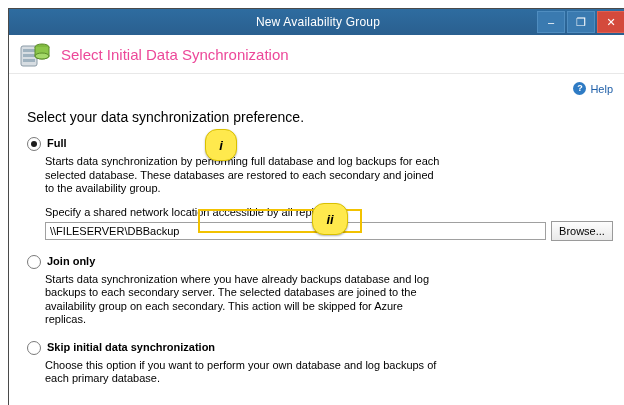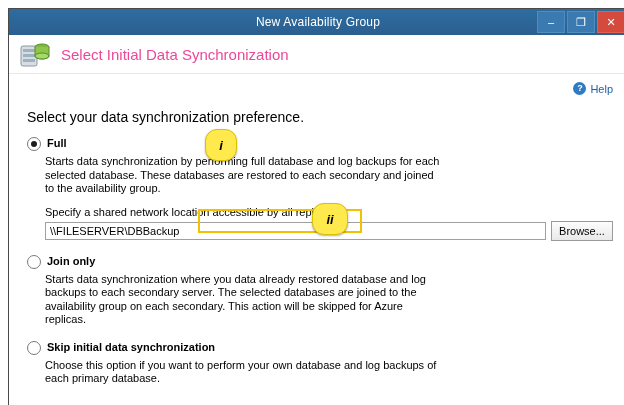--- a/index.html
+++ b/index.html
@@ -296,21 +296,21 @@
           <input class="path-input" type="text" value="\\FILESERVER\DBBackup" style="">
           <button class="browse-btn">Browse...</button>
         </div>
       </div>
 
       <div class="option-block" style="margin-top:14px;">
         <div class="radio-row">
           <span class="radio"></span>
           <span class="radio-label">Join only</span>
         </div>
-        <div class="option-desc">Starts data synchronization where you data already restored database and log backups to each secondary server. The selected databases are joined to the availability group on each secondary. This action will be skipped for Azure replicas.</div>
+        <div class="option-desc">Starts data synchronization where you have already backups database and log backups to each secondary server. The selected databases are joined to the availability group on each secondary. This action will be skipped for Azure replicas.</div>
       </div>
 
       <div class="option-block" style="margin-top:14px;">
         <div class="radio-row">
           <span class="radio"></span>
           <span class="radio-label">Skip initial data synchronization</span>
         </div>
         <div class="option-desc">Choose this option if you want to perform your own database and log backups of each primary database.</div>
       </div>
 

